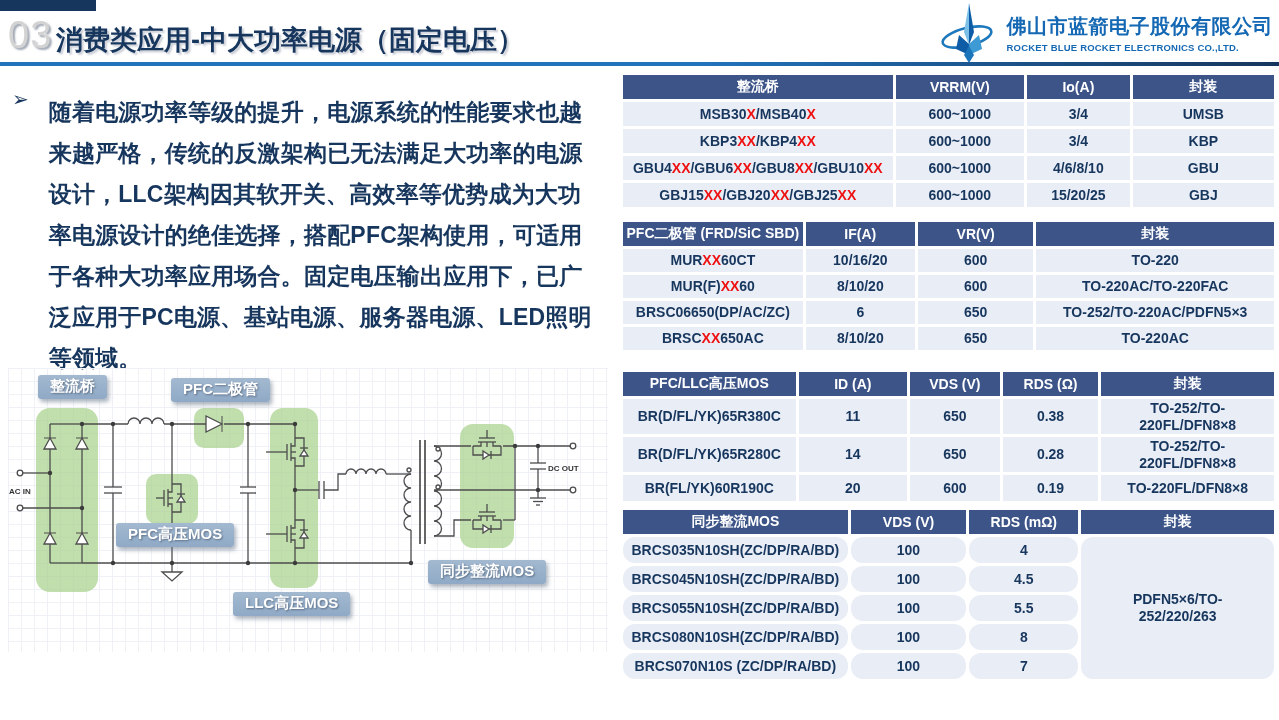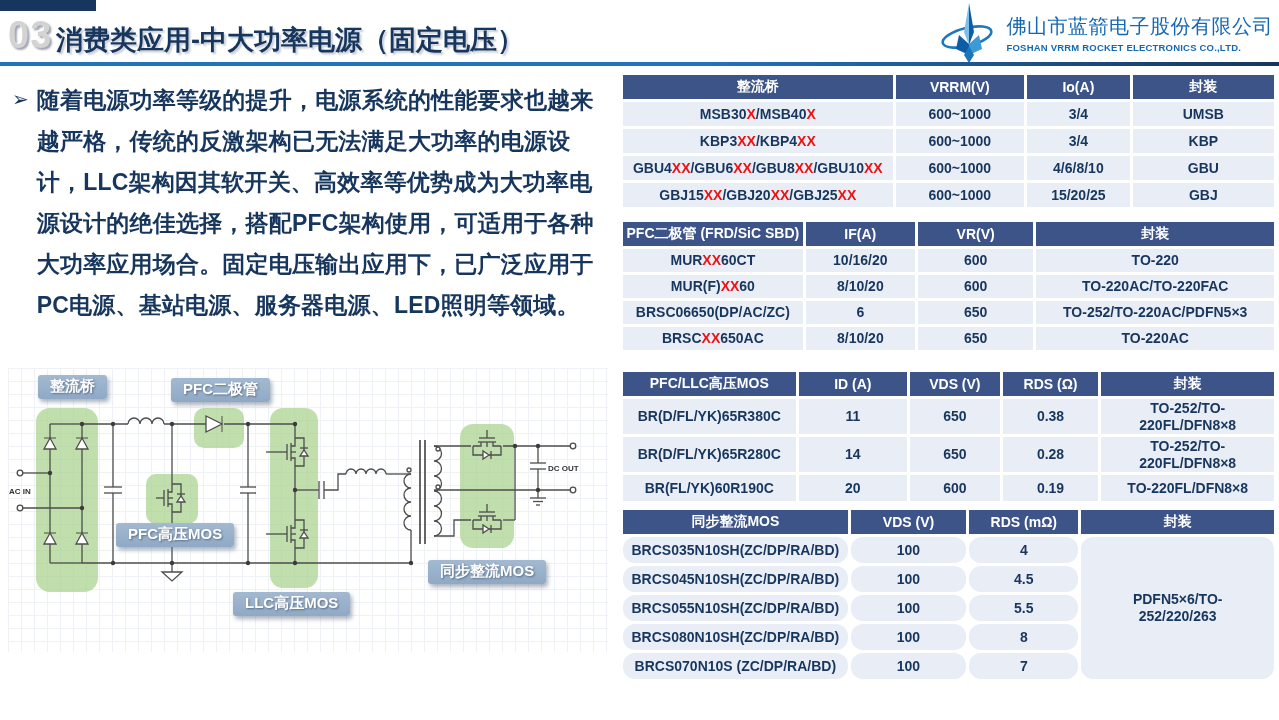--- a/index.html
+++ b/index.html
@@ -5,37 +5,37 @@
   html,body{margin:0;padding:0;}
   body{
     width:1279px;height:720px;background:#fff;position:relative;overflow:hidden;
     font-family:"Liberation Sans","DejaVu Sans",sans-serif;
   }
   .slide{position:absolute;inset:0;}
 
   
   .corner-bar{position:absolute;left:0;top:0;width:96px;height:11px;background:var(--navy);}
   .pagenum{
-    position:absolute;left:8px;top:14px;font-size:38px;font-weight:bold;color:#d3d3d3;
+    position:absolute;left:8px;top:14px;font-size:38px;font-weight:normal;color:#d3d3d3;
     text-shadow:-1px -1px 0 #ffffff,2px 2px 2px #9fa6b2;letter-spacing:1px;
   }
   .title{
     position:absolute;left:56px;top:22px;margin:0;font-size:27px;font-weight:bold;
     color:var(--navy);text-shadow:2px 2px 2px rgba(120,130,150,.4);white-space:nowrap;
   }
   .underline{position:absolute;left:0;right:0;top:62px;height:4px;
     background:linear-gradient(90deg,var(--accent_blue) 0%,var(--accent_blue) 55%,var(--navy) 100%);}
   .logo{position:absolute;right:6px;top:2px;display:flex;align-items:center;}
-  .logo-text .cn{font-size:20px;font-weight:normal;color:var(--logo_blue);letter-spacing:.5px;white-space:nowrap;}
+  .logo-text .cn{font-size:20px;font-weight:bold;color:var(--logo_blue);letter-spacing:.5px;white-space:nowrap;}
   .logo-text .en{font-size:9.5px;font-weight:bold;color:var(--logo_blue);letter-spacing:.2px;white-space:nowrap;margin-top:2px;}
 
   
   .intro{position:absolute;left:12px;top:80px;width:600px;display:flex;}
   .bullet{font-size:20px;color:var(--navy);margin:7px 8px 0 0;flex:0 0 auto;}
-  .intro p{margin:0;font-size:23px;font-weight:bold;color:var(--navy);line-height:41px;letter-spacing:.2px;}
+  .intro p{margin:12px;font-size:23px;font-weight:bold;color:var(--navy);line-height:41px;letter-spacing:.2px;}
 
   
   .diagram{
     position:absolute;left:8px;top:368px;width:600px;height:284px;
     background-image:linear-gradient(#eef1f6 1px,transparent 1px),linear-gradient(90deg,#eef1f6 1px,transparent 1px);
     background-size:13px 13px;
   }
   .diagram svg{position:absolute;inset:0;}
   svg .wire path,svg .wire line{stroke:#4d4d4d;stroke-width:1.3;fill:none;}
   svg .core{stroke:#4d4d4d;stroke-width:1.7;fill:none;}
@@ -82,21 +82,21 @@
     <svg width="72" height="62" viewBox="0 0 70 62">
       <ellipse cx="31" cy="35" rx="25" ry="9" fill="none" stroke="#1E78BC" stroke-width="2.6" transform="rotate(-14 31 35)"></ellipse>
       <polygon points="33,1 33,43 28,30" fill="#7CC0E8"></polygon>
       <polygon points="33,1 38,30 33,43" fill="#0F5CA6"></polygon>
       <polygon points="23,33 33,42 33,53 20,47" fill="#0F5CA6"></polygon>
       <polygon points="43,33 33,42 33,53 46,47" fill="#3E9AD4"></polygon>
       <polygon points="33,44 38,53 33,61 28,53" fill="#1B75BB"></polygon>
     </svg>
     <div class="logo-text">
       <div class="cn">佛山市蓝箭电子股份有限公司</div>
-      <div class="en">FOSHAN VRRM ROCKET ELECTRONICS CO.,LTD.</div>
+      <div class="en">ROCKET BLUE ROCKET ELECTRONICS CO.,LTD.</div>
     </div>
   </div>
   <div class="underline"></div>
 
   <section class="intro">
     <span class="bullet">➢</span>
     <p>随着电源功率等级的提升，电源系统的性能要求也越来越严格，传统的反激架构已无法满足大功率的电源设计，LLC架构因其软开关、高效率等优势成为大功率电源设计的绝佳选择，搭配PFC架构使用，可适用于各种大功率应用场合。固定电压输出应用下，已广泛应用于PC电源、基站电源、服务器电源、LED照明等领域。</p>
   </section>
 
   <section class="diagram">

